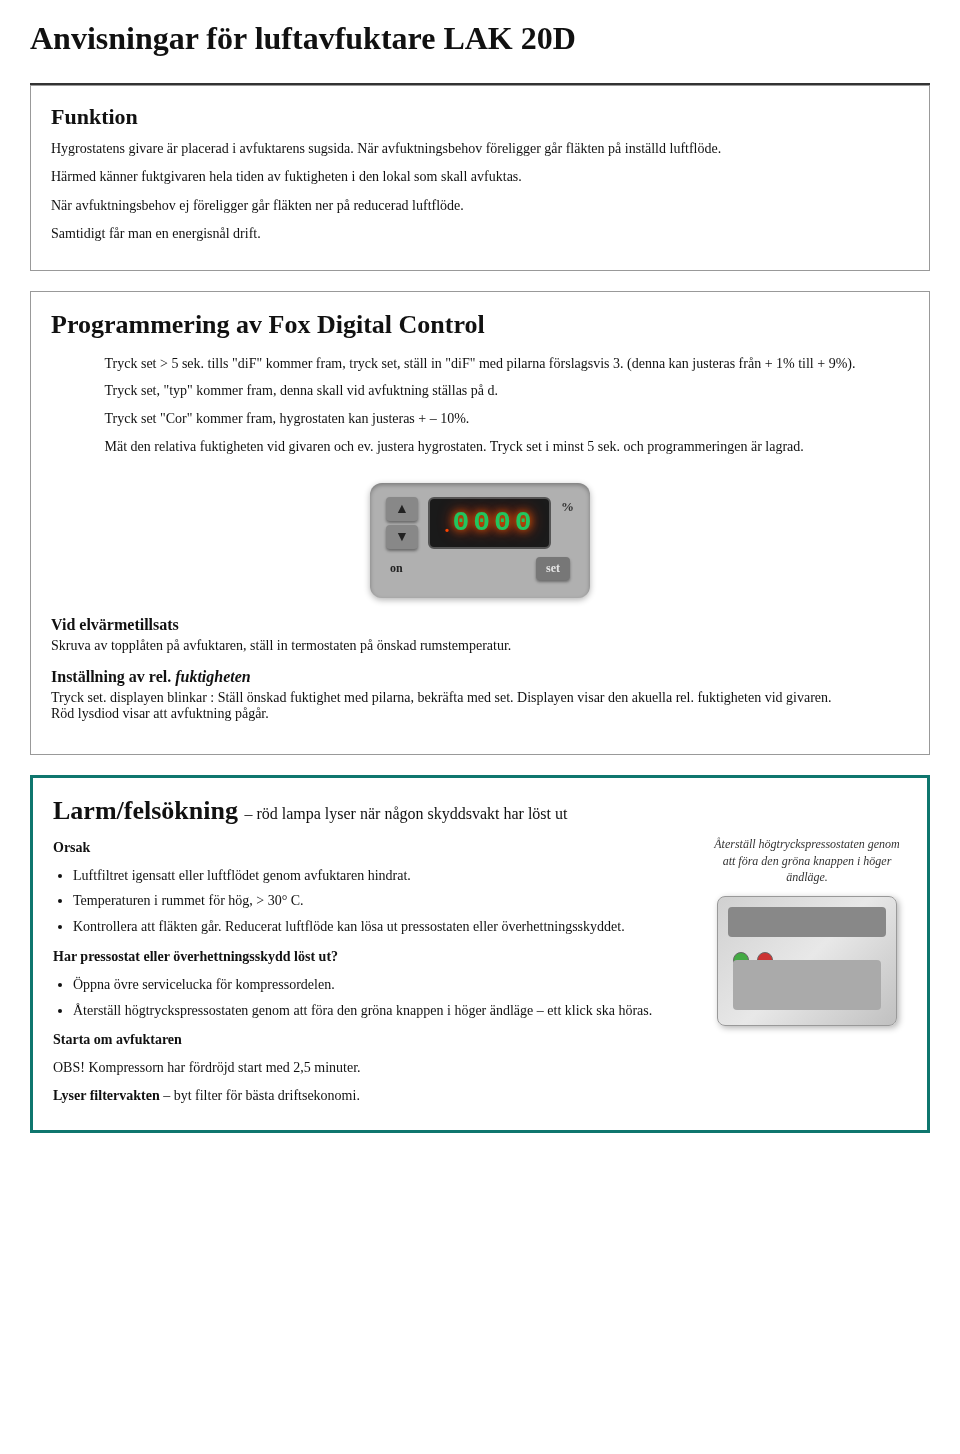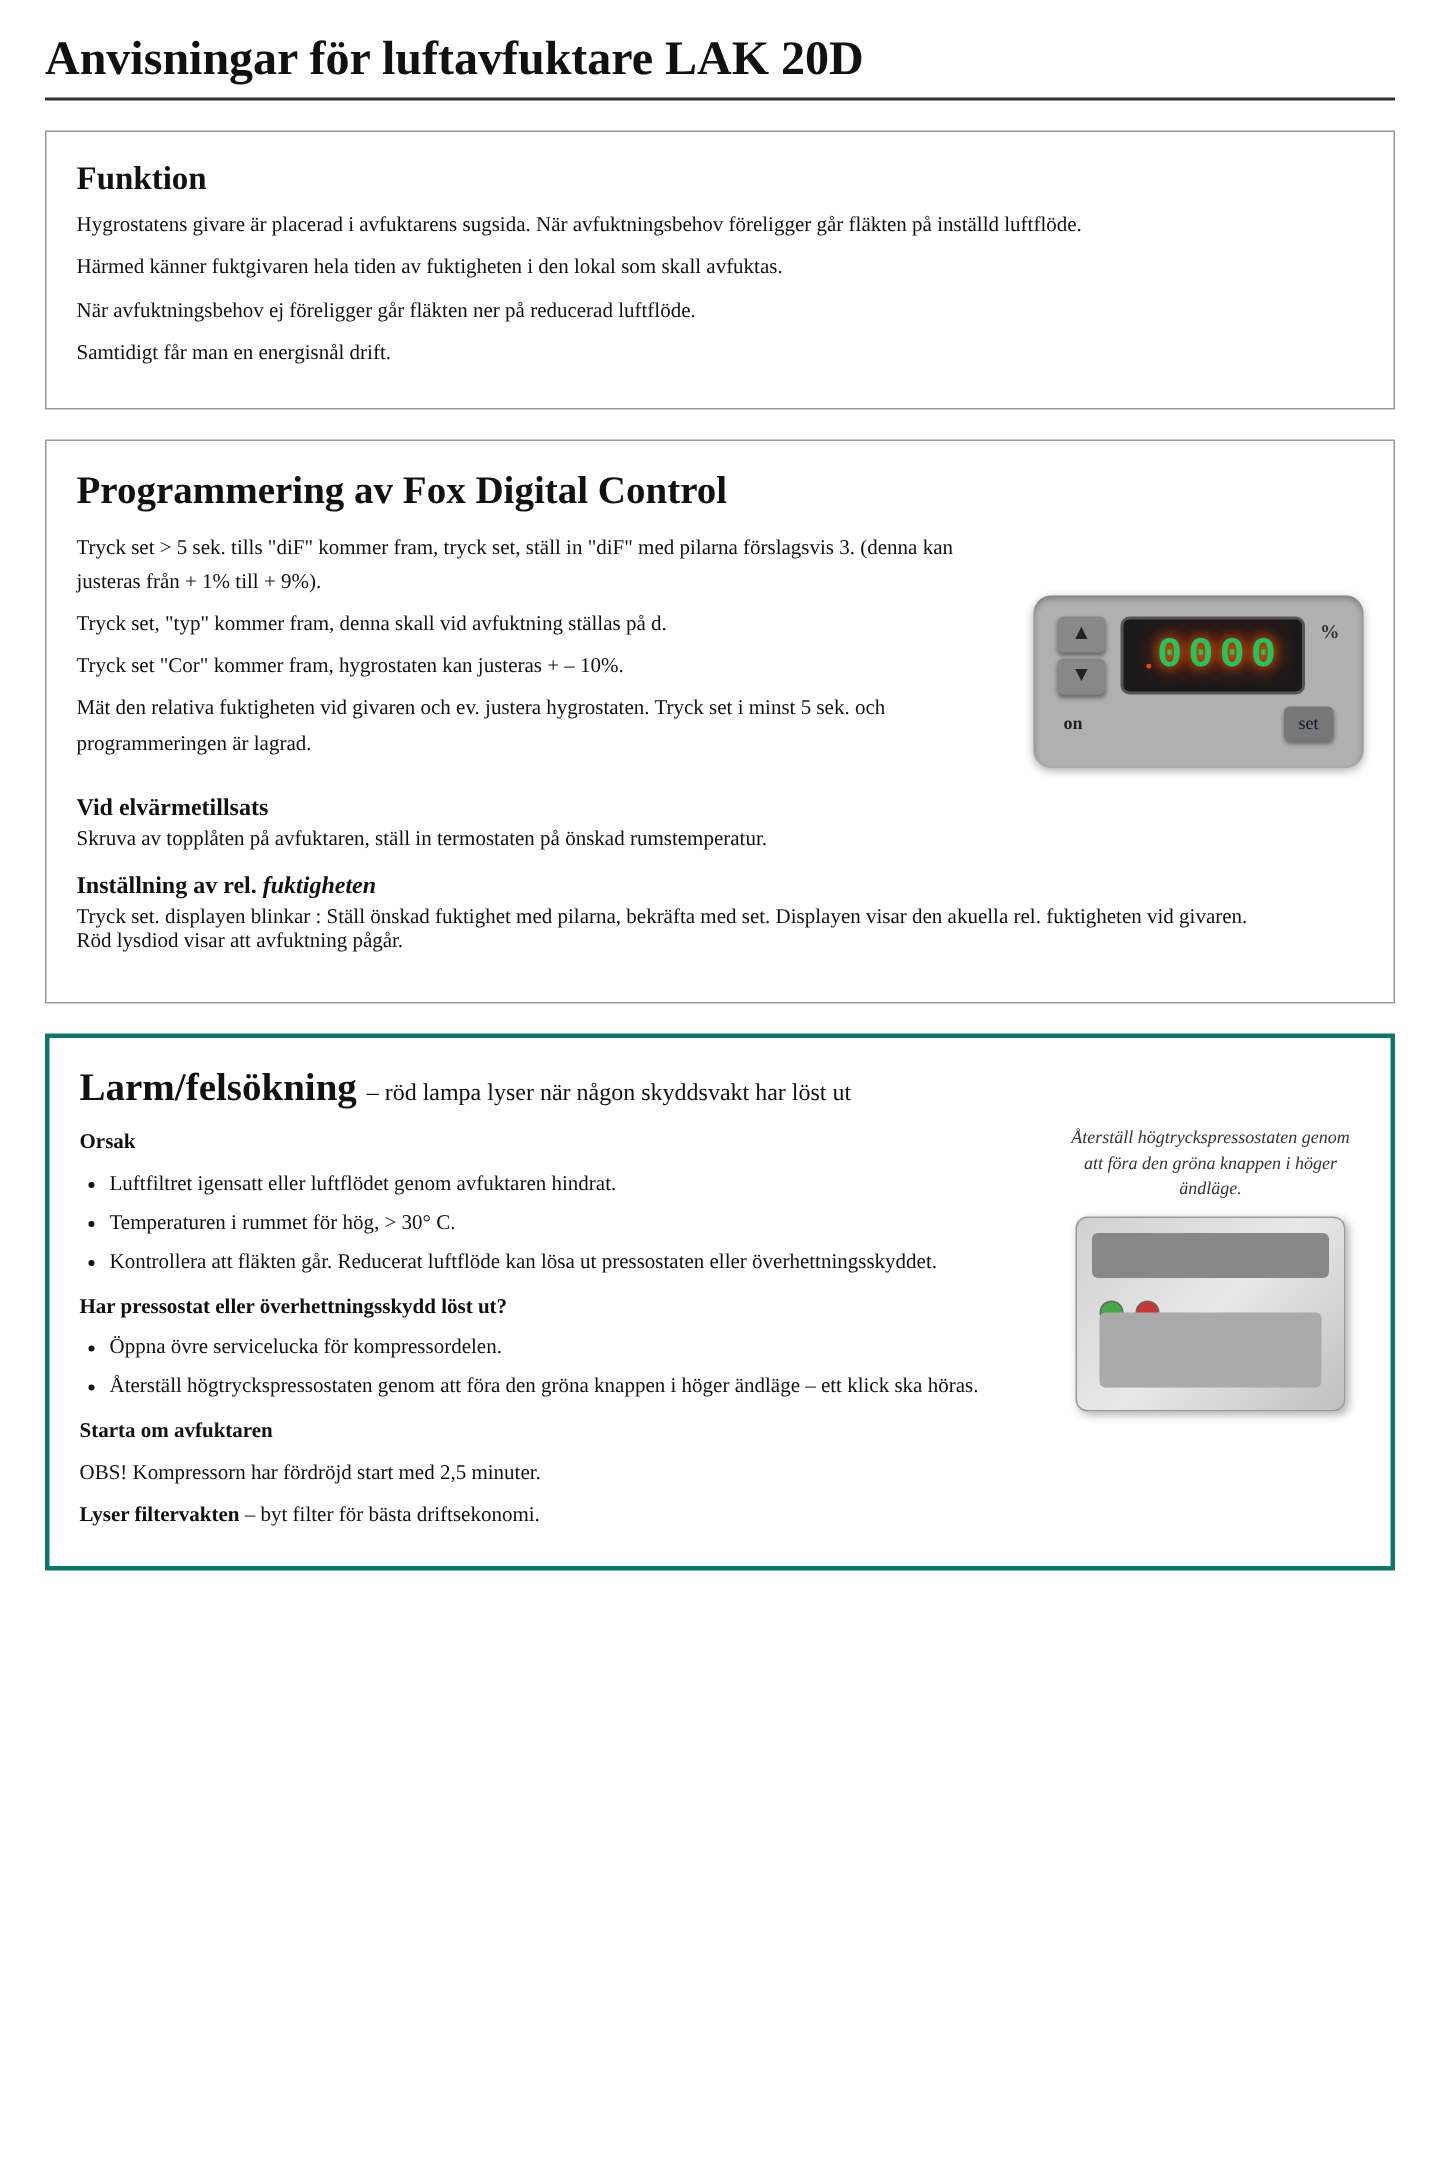--- a/index.html
+++ b/index.html
@@ -8,23 +8,22 @@
       font-family: Georgia, 'Times New Roman', serif;
       font-size: 14px;
       color: #111;
       width: 960px;
       padding: 20px 30px;
     }
 
     .page-title {
       font-size: 32px;
       font-weight: bold;
-      margin-bottom: 20px;
       border-bottom: 2px solid #333;
-      padding-bottom: 8px;
+      padding-bottom: 26px;
     }
 
     .section-box {
       border: 1px solid #999;
       padding: 18px 20px;
       margin-bottom: 20px;
     }
 
     .section-heading {
       font-size: 22px;
@@ -47,21 +46,22 @@
 
     .prog-heading {
       font-size: 26px;
       font-weight: bold;
       margin-bottom: 12px;
     }
 
     .prog-content {
       display: flex;
       gap: 20px;
-      align-items: flex-end;
+      align-items: center;
+      flex-direction: column;
     }
 
     .prog-text {
       flex: 1;
       font-size: 14px;
       line-height: 1.7;
     }
 
     .prog-text p {
       margin-bottom: 4px;
@@ -152,23 +152,23 @@
     }
 
     .on-label {
       font-size: 12px;
       font-weight: bold;
       color: #222;
     }
 
     .set-btn {
       background: #777;
-      color: #0f172a;
+      color: #e5e5e5;
       font-size: 12px;
-      font-weight: normal;
+      font-weight: bold;
       padding: 4px 10px;
       border-radius: 4px;
       box-shadow: 0 2px 3px rgba(0,0,0,0.4);
     }
 
     
     .sub-section {
       margin-bottom: 14px;
     }
 

